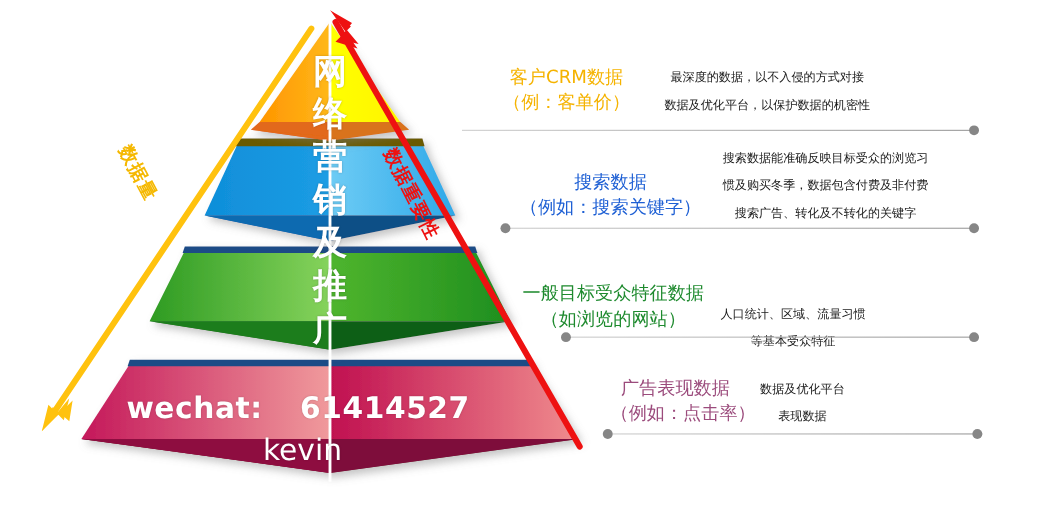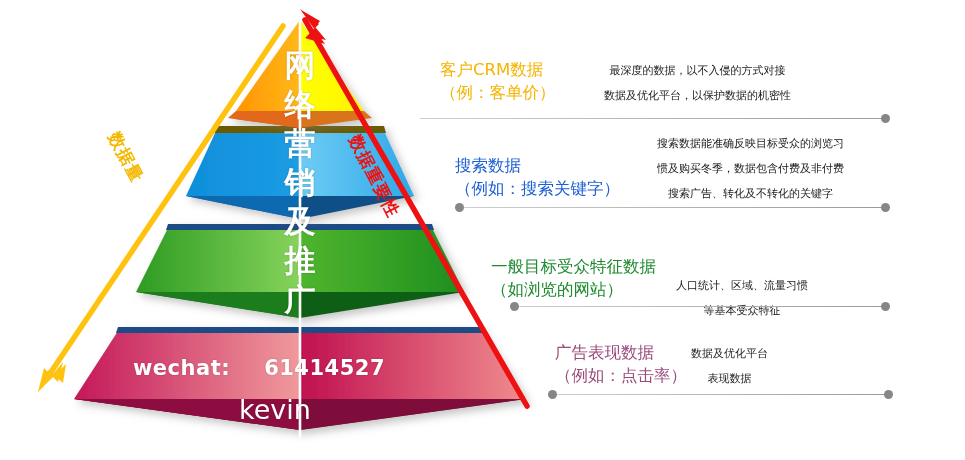--- a/index.html
+++ b/index.html
@@ -39,27 +39,27 @@
     letter-spacing: 0px;
     text-shadow: 0 0 2px rgba(0,0,0,0.25);
     pointer-events: none;
     user-select: none;
   }
   .pyramid-center-text span { display: block; }
 
   
   .wechat-line {
     position: absolute;
-    left: 84px;
+    left: 96px;
     top: 356px;
     width: 350px;
     text-align: center;
     color: #ffffff;
     font-weight: 700;
-    font-size: 21px;
+    font-size: 27px;
     letter-spacing: 0.5px;
     text-shadow: 0 0 2px rgba(0,0,0,0.2);
   }
   .wechat-label { margin-right: 34px; }
   .wechat-name {
     position: absolute;
     left: 100px;
     top: 394px;
     width: 350px;
     text-align: center;
@@ -95,20 +95,21 @@
   
   .callout {
     position: absolute;
   }
   .callout-rows {
     display: flex;
     align-items: flex-start;
     white-space: nowrap;
   }
   .callout-title {
+    text-align: center;
     font-size: 16.5px;
     line-height: 23px;
     font-weight: 400;
   }
   .callout-title span { display: block; }
   .callout-desc {
     text-align: center;
     font-size: 11px;
     line-height: 25px;
     color: #1a1a1a;
@@ -284,21 +285,21 @@
         <span>搜索广告、转化及不转化的关键字</span>
       </div>
     </div>
   </div>
   <div class="connector" style="left:455px; top:203px; width:435px;">
     <div class="rule"></div>
     <div class="dot left"></div>
     <div class="dot right"></div>
   </div>
 
-  <div class="callout" style="left:491px; top:255px;">
+  <div class="callout" style="left:470px; top:255px;">
     <div class="callout-rows">
       <div class="callout-title" style="color:#1E8A2E; width:175px;">
         <span>一般目标受众特征数据</span>
         <span>（如浏览的网站）</span>
       </div>
       <div class="callout-desc" style="margin-left:10px;margin-top:18px;">
         <span>人口统计、区域、流量习惯</span>
         <span>等基本受众特征</span>
       </div>
     </div>

